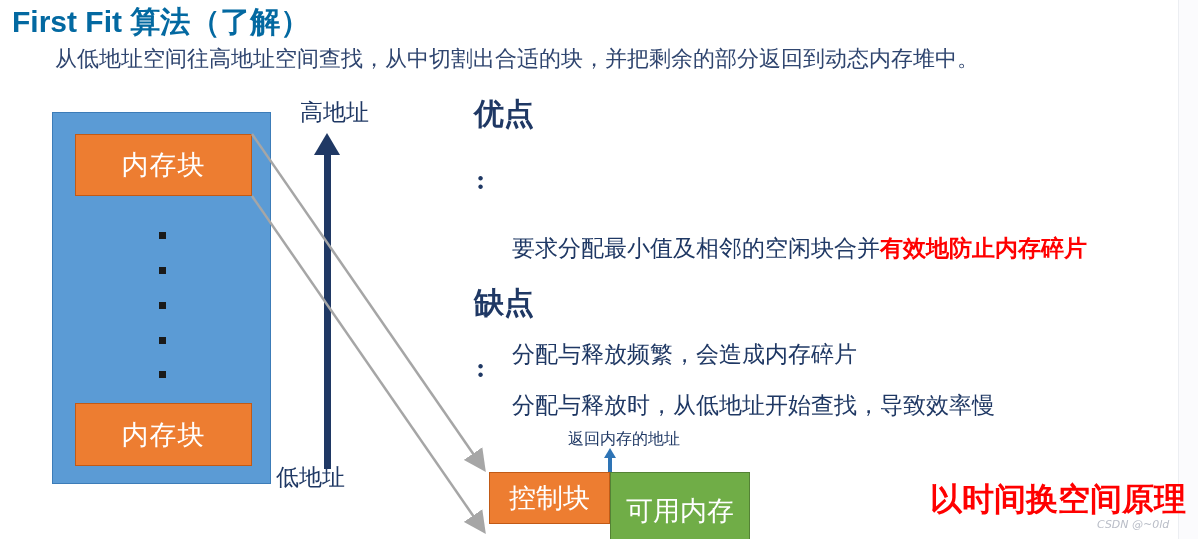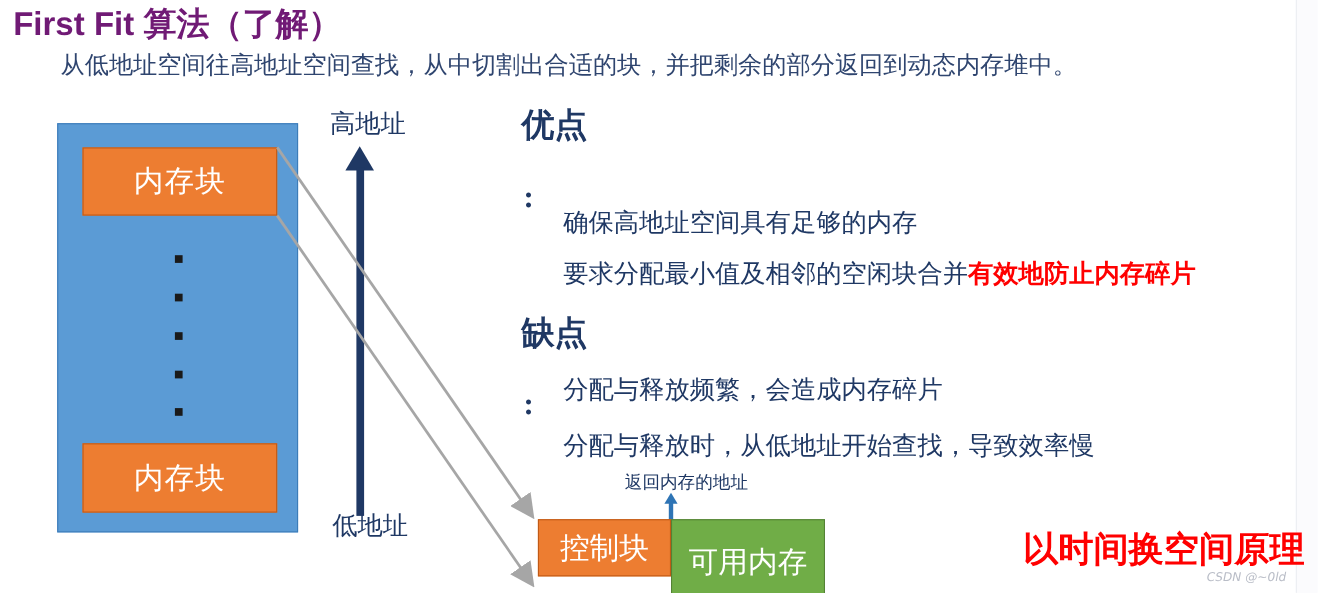--- a/index.html
+++ b/index.html
@@ -25,21 +25,21 @@
     background: #fbfbfd;
     border-left: 1px solid #eceef2;
   }
   .title {
     position: absolute;
     left: 12px;
     top: 2px;
     font-family: "Liberation Sans", "DejaVu Sans", sans-serif;
     font-weight: bold;
     font-size: 30px;
-    color: #701a75;
+    color: #0369a1;
     letter-spacing: 0px;
     white-space: nowrap;
   }
   .title .cjk {
     font-family: "Liberation Serif", "DejaVu Serif", serif;
     font-weight: bold;
   }
   .subtitle {
     position: absolute;
     left: 55px;
@@ -109,21 +109,21 @@
     border-right: 13px solid transparent;
     border-bottom: 22px solid #1F3864;
   }
   .addr-label {
     position: absolute;
     font-size: 23px;
     color: #1F3864;
     white-space: nowrap;
   }
   .addr-label.high { left: 300px; top: 97px; }
-  .addr-label.low  { left: 302px; top: 462px; }
+  .addr-label.low  { left: 276px; top: 462px; }
 
   
   .connectors {
     position: absolute;
     left: 0; top: 0;
     width: 1198px;
     height: 539px;
     pointer-events: none;
   }
 
@@ -271,21 +271,20 @@
       <marker id="arrowGray" markerWidth="9" markerHeight="9" refX="7" refY="4.5" orient="auto">
         <path d="M0,0 L9,4.5 L0,9 z" fill="#A6A6A6"></path>
       </marker>
     </defs>
     <line x1="252" y1="134" x2="483" y2="468" stroke="#A6A6A6" stroke-width="2.5" marker-end="url(#arrowGray)"></line>
     <line x1="252" y1="196" x2="483" y2="530" stroke="#A6A6A6" stroke-width="2.5" marker-end="url(#arrowGray)"></line>
   </svg>
 
   <div class="section-head pros">优点</div>
   <div class="colon-mark pros">:</div>
-  <div class="body-line" style="left:512px; top:187px;">确保高地址空间具有足够的内存</div>
   <div class="body-line" style="left:512px; top:233px;"><span>要求分配最小值及相邻的空闲块合并</span><span class="emph-red">有效地防止内存碎片</span></div>
 
   <div class="section-head cons">缺点</div>
   <div class="colon-mark cons">:</div>
   <div class="body-line" style="left:512px; top:339px;">分配与释放频繁，会造成内存碎片</div>
   <div class="body-line" style="left:512px; top:390px;">分配与释放时，从低地址开始查找，导致效率慢</div>
 
   <div class="ret-label">返回内存的地址</div>
   <div class="ret-arrow-head"></div>
   <div class="ret-arrow-shaft"></div>

